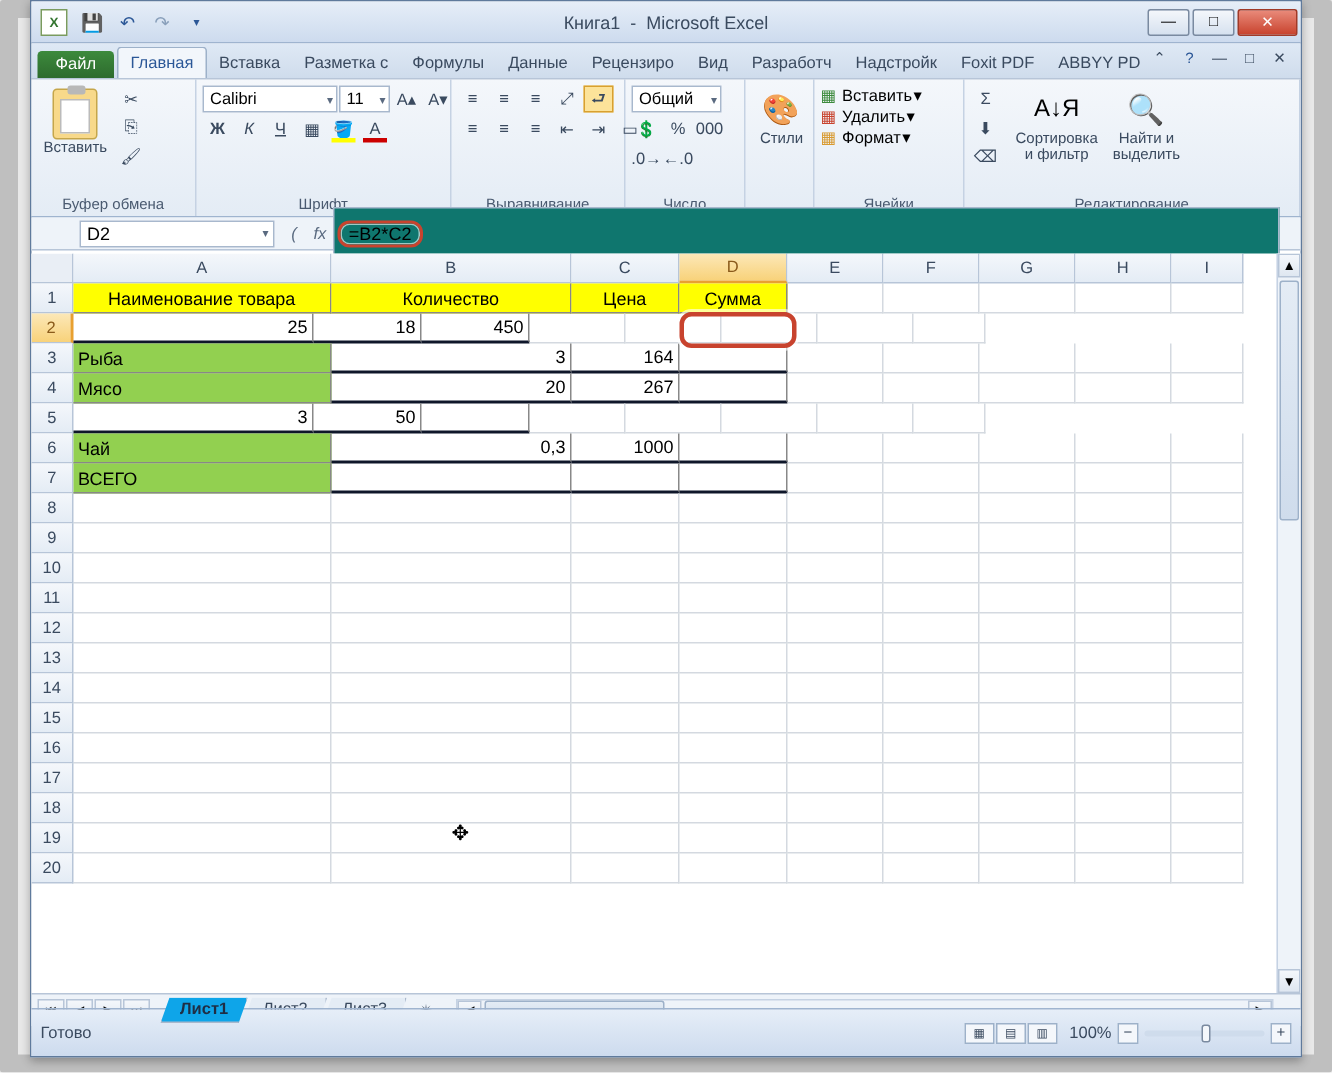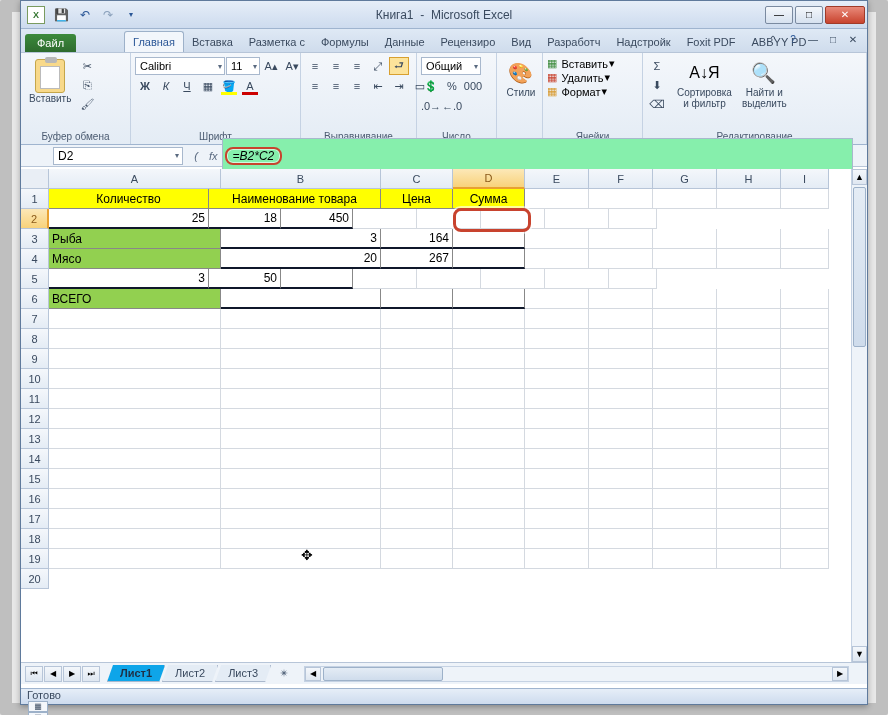--- a/index.html
+++ b/index.html
@@ -19,21 +19,21 @@
 .excel-icon { width: 18px; height: 18px; background: #fff; border: 1px solid #7a9b5f; color: #33752f; font-size: 9px; font-weight: bold; display: flex; align-items: center; justify-content: center; margin-right: 4px; }
 .title-text { position: absolute; left: 50%; transform: translateX(-50%); font-size: 12px; color: #3a4a5f; }
 .win-btns { margin-left: auto; display: flex; }
 .win-btn { width: 28px; height: 18px; border: 1px solid #7a8aa0; background: linear-gradient(#f4f7fb,#d6e1ef); font-size: 10px; display: flex; align-items: center; justify-content: center; cursor: pointer; margin-right: 2px; border-radius: 2px; }
 .win-btn.close { background: linear-gradient(#e98a7a,#c8432e); color: #fff; width: 40px; border-color: #a03a28; }
 
 
 .tabs { height: 24px; background: linear-gradient(#dfe9f5,#cfdcec); display: flex; align-items: flex-end; padding-left: 4px; font-size: 11px; gap: 0; border-bottom: 1px solid #b7c5d8; position: relative; }
 .file-tab { background: linear-gradient(#3c8a3c,#2e6b2e); color: #fff; padding: 3px 12px; border-radius: 3px 3px 0 0; cursor: pointer; margin-right: 2px; }
 .tab { padding: 4px 8px; color: #3a4a5f; cursor: pointer; }
-.tab.active { background: #f2f6fb; border: 1px solid #9db1c9; border-bottom: none; border-radius: 3px 3px 0 0; color: #2b5797; margin-left: 46px; }
+.tab.active { background: #f2f6fb; border: 1px solid #9db1c9; border-bottom: none; border-radius: 3px 3px 0 0; color: #2b5797; }
 .tabs-right { position: absolute; right: 6px; top: 2px; display: flex; gap: 4px; }
 .tabs-right span { width: 16px; height: 16px; font-size: 10px; display: flex; align-items: center; justify-content: center; cursor: pointer; color: #3a4a5f; }
 
 
 .ribbon { height: 92px; background: linear-gradient(#f4f7fb,#e4ecf5); border-bottom: 1px solid #9fb4cf; display: flex; font-size: 11px; }
 .rgroup { border-right: 1px solid #c5d2e3; padding: 2px 4px 0; display: flex; flex-direction: column; }
 .rgroup-body { flex: 1; display: flex; align-items: flex-start; gap: 2px; padding-top: 2px; }
 .rgroup-label { text-align: center; font-size: 10px; color: #4a5a70; padding: 1px 0 2px; position: relative; }
 .big-btn { display: flex; flex-direction: column; align-items: center; padding: 2px 4px; cursor: pointer; min-width: 40px; }
 .big-btn .ico { width: 28px; height: 28px; display: flex; align-items: center; justify-content: center; font-size: 20px; }
@@ -49,21 +49,21 @@
 .clip-ico::before { content: ""; position: absolute; left: 4px; top: 6px; right: 4px; bottom: 3px; background: #fff; border: 1px solid #bbb; }
 .clip-ico::after { content: ""; position: absolute; left: 9px; top: -3px; width: 12px; height: 6px; background: #b8b8b8; border-radius: 2px; }
 
 
 .fbar { height: 22px; background: #eef3f9; border-bottom: 1px solid #b7c5d8; display: flex; align-items: center; font-size: 12px; }
 .namebox { width: 130px; height: 18px; border: 1px solid #a8b8cd; background: #fff; margin-left: 32px; padding: 0 4px; display: flex; align-items: center; position: relative; }
 .namebox::after { content: "▾"; position: absolute; right: 3px; font-size: 8px; color: #5a6a80; }
 .fbar-btns { display: flex; gap: 1px; margin: 0 4px; }
 .fbar-btns span { width: 18px; height: 18px; display: flex; align-items: center; justify-content: center; font-size: 11px; font-style: italic; color: #5a6a80; cursor: pointer; }
 .fx { font-style: italic; font-size: 11px; color: #5a6a80; margin-right: 4px; }
-.formula-input { flex: 1; height: 36px; border: 1px solid #a8b8cd; background: #86efac; padding: 0 6px; display: flex; align-items: center; position: relative; margin-right: 14px; font-style: italic; }
+.formula-input { flex: 1; height: 36px; border: 1px solid #a8b8cd; background: #0f766e; padding: 0 6px; display: flex; align-items: center; position: relative; margin-right: 14px; }
 .formula-highlight { border: 2px solid #c8432e; border-radius: 8px; padding: 0 6px; margin-left: -4px; display: inline-block; box-shadow: 0 0 0 1px rgba(255,255,255,.6) inset; }
 
 
 .grid-wrap { position: absolute; left: 0; right: 0; top: 168px; bottom: 42px; background: #fff; overflow: hidden; }
 .corner { position: absolute; left: 0; top: 0; width: 28px; height: 20px; background: #e9eef5; border-right: 1px solid #b7c5d8; border-bottom: 1px solid #b7c5d8; }
 .col-headers { position: absolute; left: 28px; top: 0; right: 16px; height: 20px; display: flex; }
 .ch { background: linear-gradient(#f4f7fb,#e4ecf5); border-right: 1px solid #b7c5d8; border-bottom: 1px solid #b7c5d8; font-size: 11px; color: #3a4a5f; display: flex; align-items: center; justify-content: center; }
 .ch.sel { background: linear-gradient(#fce8b8,#f8d27a); color: #8a5a1a; border-bottom: 2px solid #e8a030; }
 .row-headers { position: absolute; left: 0; top: 20px; width: 28px; bottom: 0; }
 .rh { height: 20px; background: linear-gradient(#f4f7fb,#e4ecf5); border-right: 1px solid #b7c5d8; border-bottom: 1px solid #b7c5d8; font-size: 11px; color: #3a4a5f; display: flex; align-items: center; justify-content: center; }
@@ -92,21 +92,21 @@
 .sheet-tabs { display: flex; margin-left: 6px; }
 .sheet-tab { padding: 2px 12px; background: #e4ecf5; border: 1px solid #aab8cc; border-top: none; cursor: pointer; color: #3a4a5f; clip-path: polygon(6px 0, 100% 0, calc(100% - 6px) 100%, 0 100%); margin-right: -3px; }
 .sheet-tab.active { background: #0ea5e9; font-weight: bold; color: #1f2e44; z-index: 1; }
 .sheet-add { width: 20px; height: 16px; margin-left: 6px; font-size: 11px; display: flex; align-items: center; justify-content: center; cursor: pointer; color: #5a6a80; }
 .hscroll { flex: 1; margin: 0 18px 0 10px; height: 16px; background: #eef3f9; position: relative; border: 1px solid #c5d2e3; }
 .hscroll .lt, .hscroll .rt { position: absolute; top: 0; width: 16px; height: 14px; font-size: 8px; display: flex; align-items: center; justify-content: center; background: linear-gradient(#f4f7fb,#dfe7f1); border: 1px solid #b7c5d8; cursor: pointer; }
 .hscroll .lt { left: 0; } .hscroll .rt { right: 0; }
 .hscroll .hthumb { position: absolute; left: 18px; width: 120px; top: 0; bottom: 0; background: linear-gradient(#e4ecf5,#cfdcec); border: 1px solid #9db1c9; border-radius: 2px; }
 
 
-.statusbar { position: absolute; left: 0; right: 0; bottom: 0; height: 16px; background: linear-gradient(#e6eef8,#cddbee); border-top: 1px solid #9fb4cf; display: flex; font-size: 11px; color: #3a4a5f; padding: 0 6px; flex-direction: column; }
+.statusbar { position: absolute; left: 0; right: 0; bottom: 0; height: 32px; background: linear-gradient(#e6eef8,#cddbee); border-top: 1px solid #9fb4cf; display: flex; align-items: center; font-size: 11px; color: #3a4a5f; padding: 0 6px; }
 .statusbar .spacer { flex: 1; }
 .view-btn { width: 20px; height: 14px; border: 1px solid #9db1c9; background: #f4f7fb; margin-left: 1px; cursor: pointer; font-size: 8px; display: flex; align-items: center; justify-content: center; }
 .zoom { display: flex; align-items: center; gap: 4px; margin-left: 8px; }
 .zoom .slider { width: 80px; height: 4px; background: #cfdcec; position: relative; border-radius: 2px; }
 .zoom .slider .knob { position: absolute; left: 38px; top: -4px; width: 6px; height: 12px; background: #f4f7fb; border: 1px solid #7a8aa0; border-radius: 2px; }
 .zoom .pm { width: 14px; height: 14px; border: 1px solid #9db1c9; background: #f4f7fb; font-size: 10px; display: flex; align-items: center; justify-content: center; cursor: pointer; }
 
 
 .cursor { position: absolute; font-size: 14px; color: #000; pointer-events: none; }
 
@@ -316,22 +316,22 @@
         <div class="rh">14</div>
         <div class="rh">15</div>
         <div class="rh">16</div>
         <div class="rh">17</div>
         <div class="rh">18</div>
         <div class="rh">19</div>
         <div class="rh">20</div>
       </div>
     <div class="cells" id="cells">
         <div class="row">
+          <div class="cell cwA hdr">Наименование товара</div>
           <div class="cell cwB hdr">Количество</div>
-          <div class="cell cwA hdr">Наименование товара</div>
           <div class="cell cwC hdr">Цена</div>
           <div class="cell cwD hdr">Сумма</div>
           <div class="cell cwE"></div>
           <div class="cell cwF"></div>
           <div class="cell cwG"></div>
           <div class="cell cwH"></div>
           <div class="cell cwI"></div>
         </div>
         <div class="row">
           <div class="cell cwB data num">25</div>
@@ -361,20 +361,31 @@
           <div class="cell cwD data num"></div>
           <div class="cell cwE"></div>
           <div class="cell cwF"></div>
           <div class="cell cwG"></div>
           <div class="cell cwH"></div>
           <div class="cell cwI"></div>
         </div>
         <div class="row">
           <div class="cell cwB data num">3</div>
           <div class="cell cwC data num">50</div>
+          <div class="cell cwD data num"></div>
+          <div class="cell cwE"></div>
+          <div class="cell cwF"></div>
+          <div class="cell cwG"></div>
+          <div class="cell cwH"></div>
+          <div class="cell cwI"></div>
+        </div>
+        <div class="row">
+          <div class="cell cwA green">Чай</div>
+          <div class="cell cwB data num">0,3</div>
+          <div class="cell cwC data num">1000</div>
           <div class="cell cwD data num"></div>
           <div class="cell cwE"></div>
           <div class="cell cwF"></div>
           <div class="cell cwG"></div>
           <div class="cell cwH"></div>
           <div class="cell cwI"></div>
         </div>
         <div class="row">
           <div class="cell cwA green">ВСЕГО</div>
           <div class="cell cwB data"></div>

